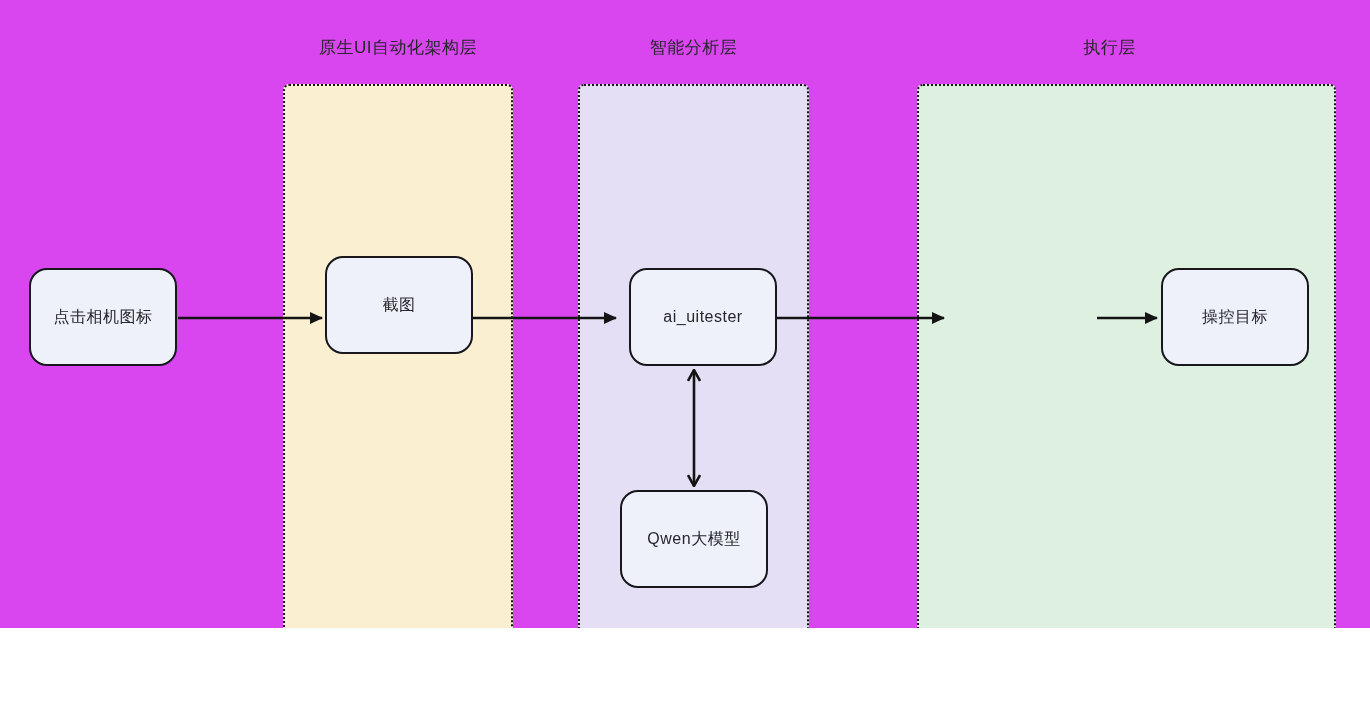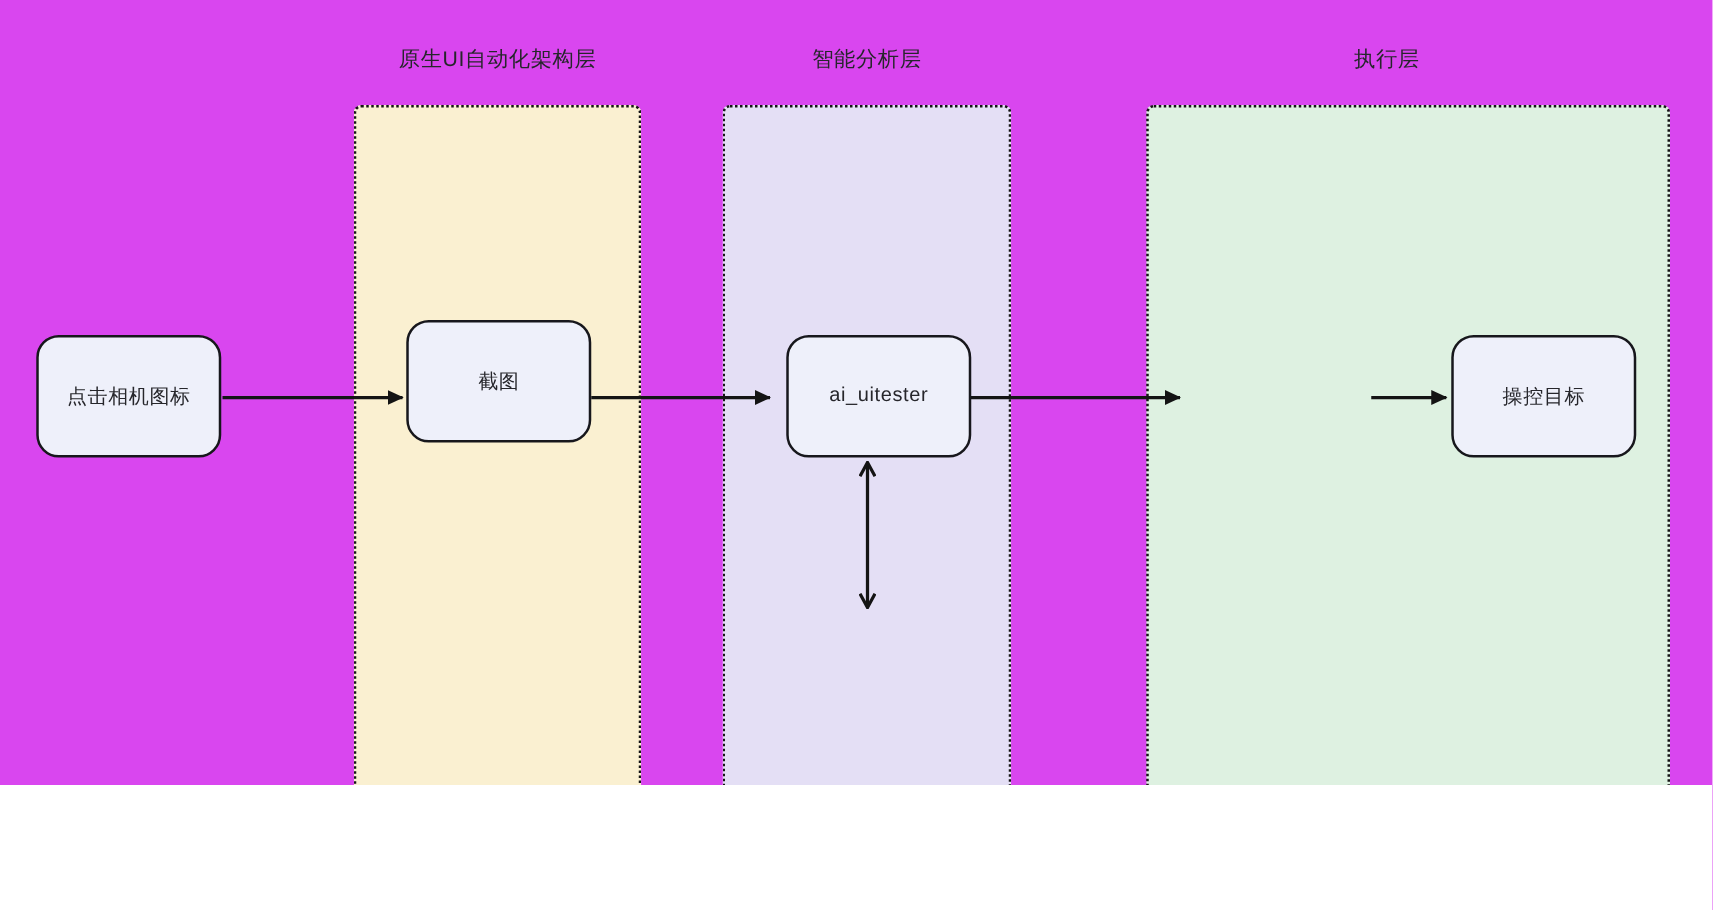--- a/index.html
+++ b/index.html
@@ -112,17 +112,20 @@
 
   <div class="node node-click">
     <span class="node-label">点击相机图标</span>
   </div>
   <div class="node node-shot">
     <span class="node-label">截图</span>
   </div>
   <div class="node node-ai">
     <span class="node-label">ai_uitester</span>
   </div>
+  <div class="node node-qwen">
+    <span class="node-label">Qwen大模型</span>
+  </div>
   <div class="node node-control">
     <span class="node-label">操控目标</span>
   </div>
 
 </div>
 
 </body></html>

